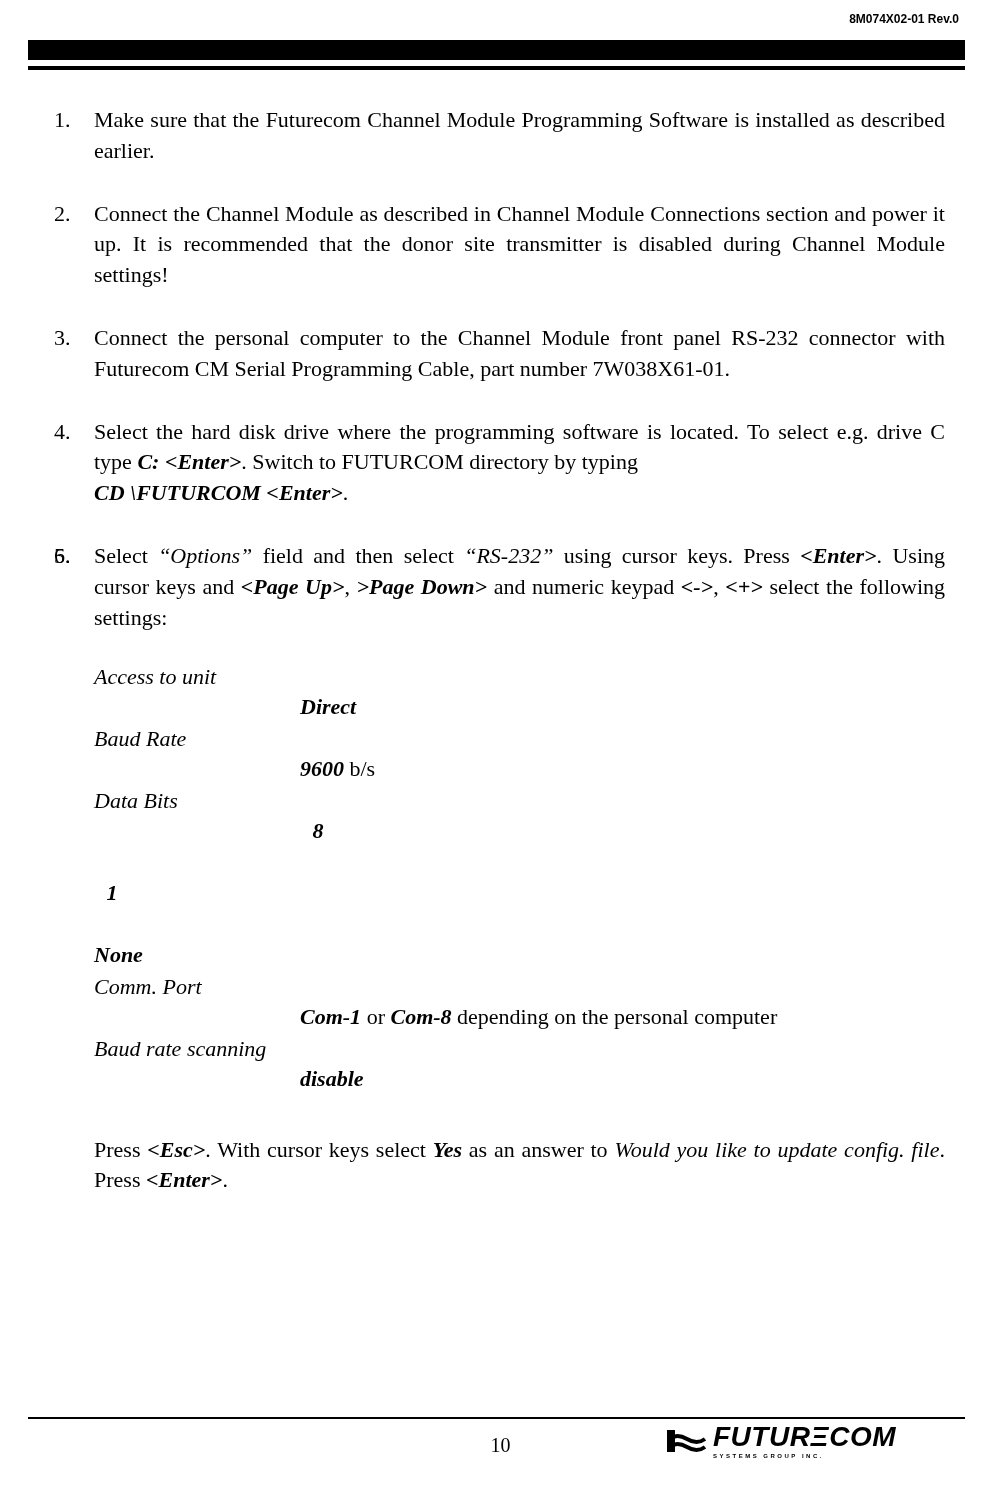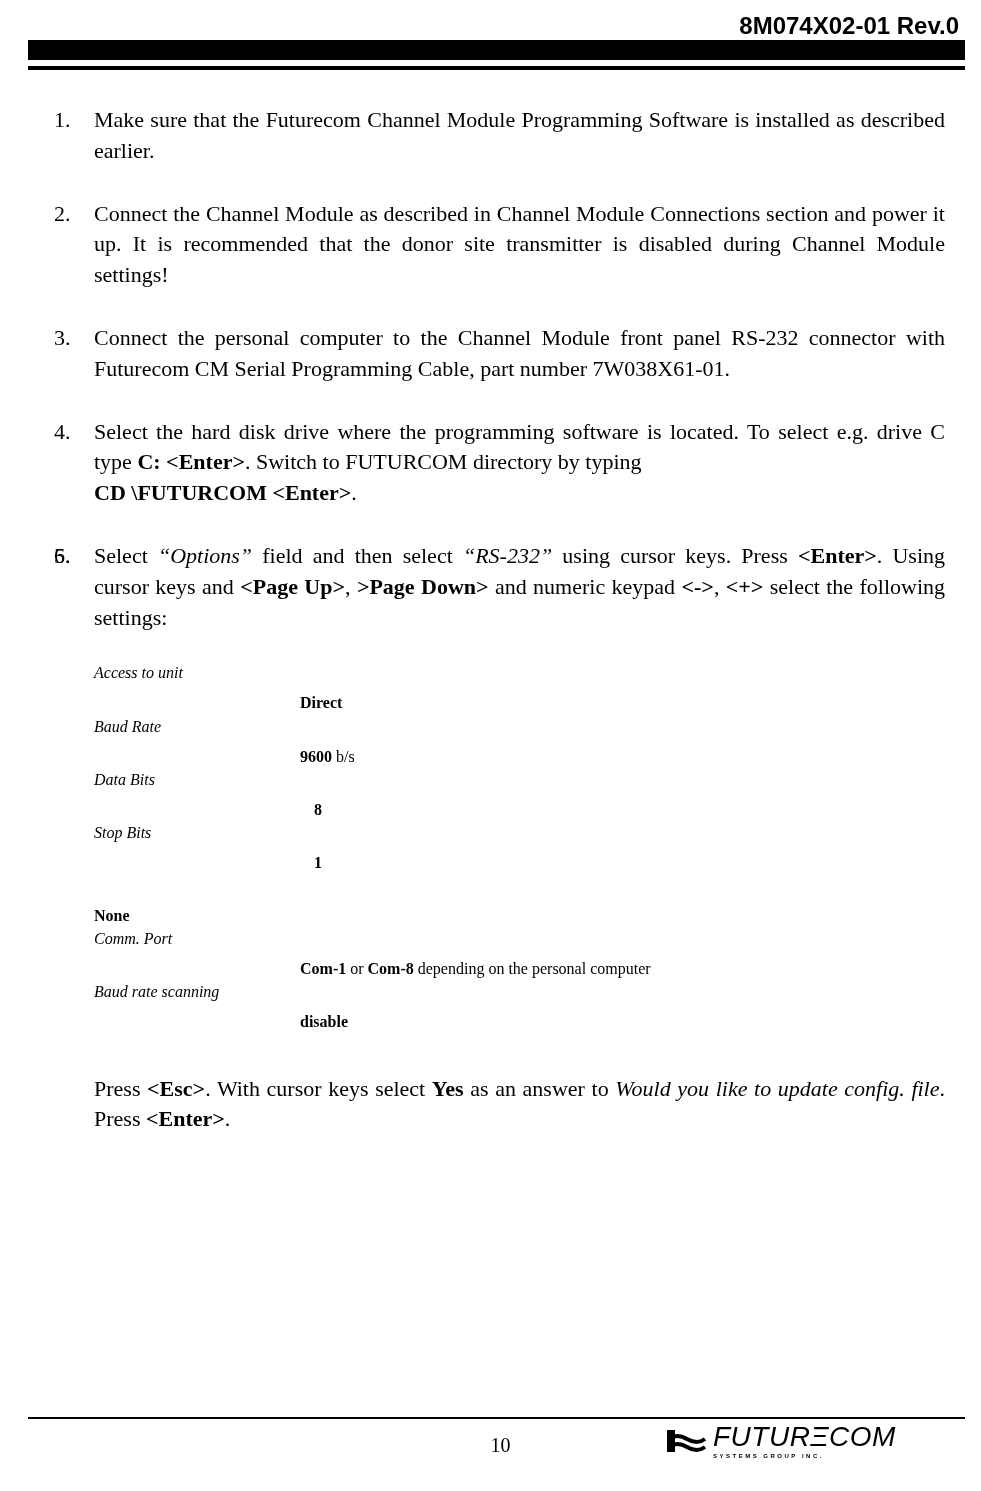--- a/index.html
+++ b/index.html
@@ -11,21 +11,21 @@
       color: #000;
       position: relative;
       overflow: hidden;
     }
     .header-id {
       position: absolute;
       top: 12px;
       right: 22px;
       font-family: Arial, Helvetica, sans-serif;
       font-weight: bold;
-      font-size: 24px;
+      font-size: 12px;
     }
     .rule-thick {
       position: absolute;
       left: 28px;
       right: 16px;
       top: 40px;
       height: 20px;
       background: #000;
     }
     .rule-thin {
@@ -54,38 +54,38 @@
       margin-bottom: 32px;
       text-align: justify;
     }
     ol.main > li .num {
       position: absolute;
       left: 14px;
       top: 0;
     }
     .settings-table {
       margin-top: 28px;
-      font-size: 16px;
+      font-size: 22px;
     }
     .settings-row {
       display: flex;
       line-height: 1.45;
     }
     .settings-row .label {
       width: 206px;
       font-style: italic;
     }
     .settings-row .val { flex: 1; margin-top: 30px; }
     .final-para {
       margin-top: 40px;
       font-size: 22px;
       text-align: justify;
       line-height: 1.4;
     }
-    .bold { font-weight: bold; }
+    .bold { font-weight: bold; font-style: italic; }
     .ital { font-style: italic; }
     .footer-line {
       position: absolute;
       left: 28px;
       right: 16px;
       bottom: 72px;
       height: 2px;
       background: #000;
     }
     .page-num {
@@ -114,21 +114,21 @@
       position: relative;
     }
     .logo-mark svg { width: 100%; height: 100%; }
     .logo-text {
       font-family: Arial, Helvetica, sans-serif;
       display: flex;
       flex-direction: column;
       line-height: 1;
     }
     .logo-text .big {
-      font-weight: 400;
+      font-weight: 700;
       font-size: 28px;
       letter-spacing: 0.5px;
       font-style: italic;
     }
     .logo-text .small {
       font-size: 6px;
       letter-spacing: 2.5px;
       font-weight: bold;
       margin-top: 2px;
     }
@@ -159,21 +159,20 @@
           </div>
           <div class="settings-row ">
             <div class="label">Baud Rate</div>
             <div class="val"><span class="bold">9600</span> b/s</div>
           </div>
           <div class="settings-row v8">
             <div class="label">Data Bits</div>
             <div class="val"><span class="bold">8</span></div>
           </div>
           <div class="settings-row v1">
-            <div class="label">Stop Bits</div>
             <div class="val"><span class="bold">1</span></div>
           </div>
           <div class="settings-row ">
             <div class="val"><span class="bold">None</span></div>
           </div>
           <div class="settings-row ">
             <div class="label">Comm. Port</div>
             <div class="val"><span class="bold">Com-1</span> or <span class="bold">Com-8</span> depending on the personal computer</div>
           </div>
           <div class="settings-row ">

